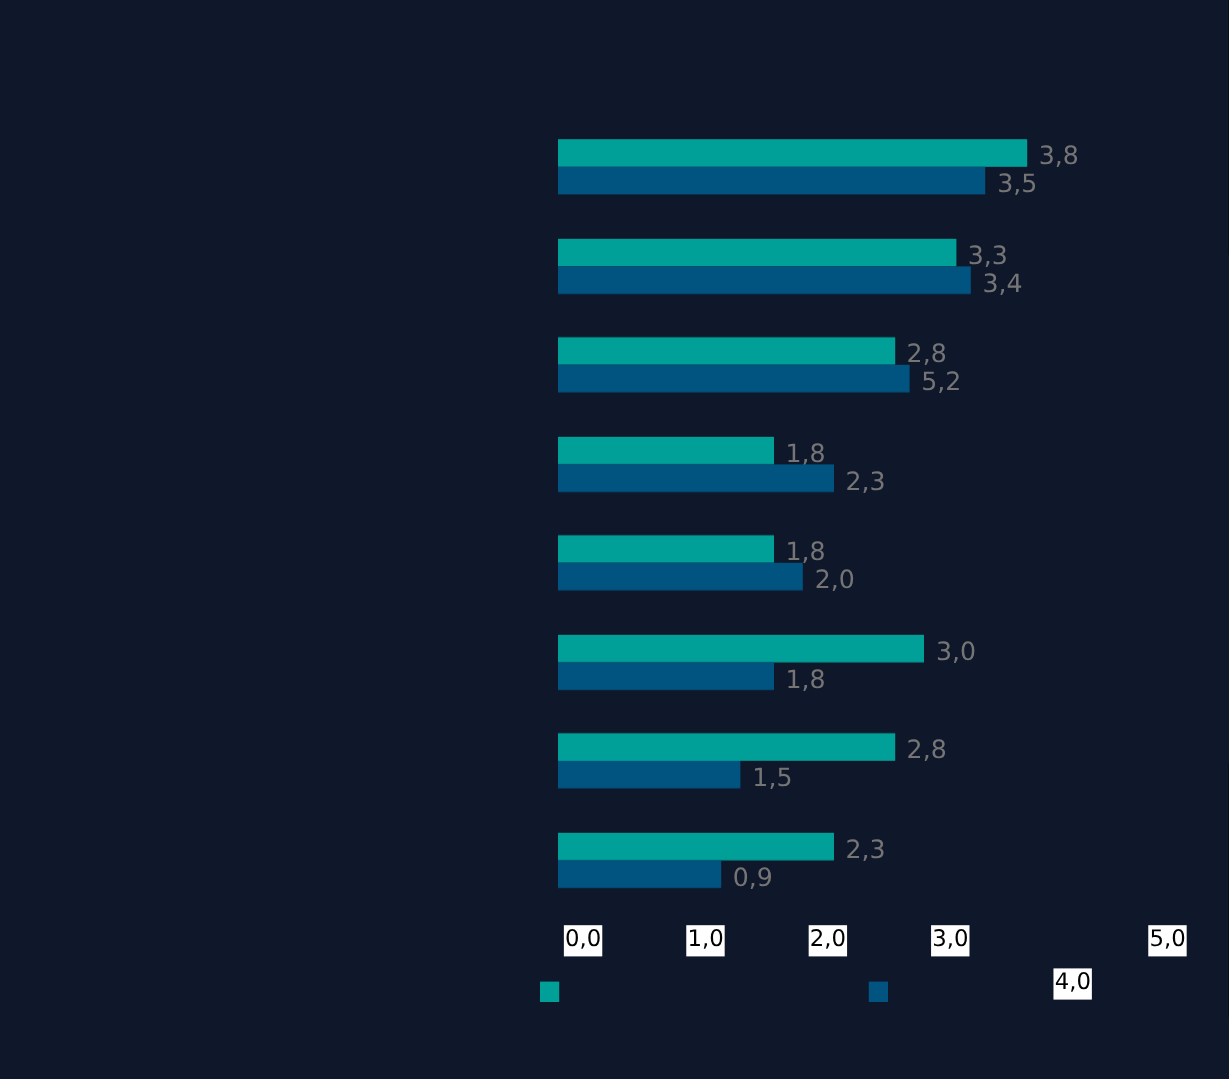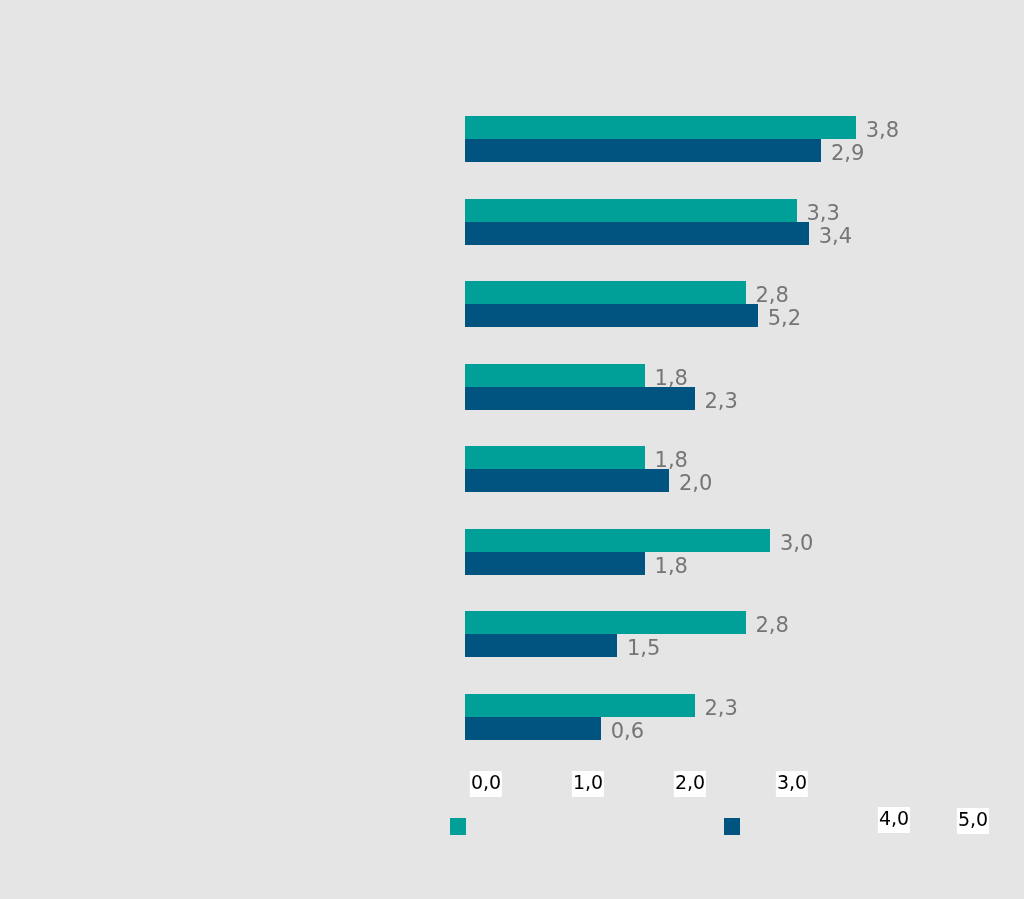--- a/index.html
+++ b/index.html
@@ -1,39 +1,39 @@
 <!DOCTYPE html>
 <html><head>
 <meta charset="utf-8">
 <title>Grouped horizontal bar chart</title>
 <style>
   html,body{margin:0;padding:0;background:#000000;width:1024px;height:899px;overflow:hidden;}
   body{font-family:"DejaVu Sans",sans-serif;}
-  #chart{position:relative;width:1024px;height:899px;background:#e5e5e5;}
+  #chart{position:relative;width:1024px;height:899px;background:#0f172a;}
   .plot{position:absolute;left:0;top:0;width:1024px;height:899px;}
   .bar{position:absolute;}
   .bar-label{position:absolute;color:#757575;font-size:21px;line-height:21px;white-space:nowrap;transform:translateZ(0);}
   .tick{position:absolute;padding-left:42px;}
   .tick-label{background:#ffffff;color:#000000;font-size:19px;line-height:19px;white-space:nowrap;display:inline-block;padding:2px 1px 5px 1px;}
   .cat-label{position:absolute;color:#000000;font-size:19px;line-height:19px;white-space:nowrap;text-align:right;}
   .legend-marker{position:absolute;width:16px;height:17px;}
   .legend-label{position:absolute;color:#000000;font-size:19px;line-height:19px;white-space:nowrap;}
   .axis-title{position:absolute;color:#000000;font-size:19px;line-height:19px;white-space:nowrap;}
   .chart-title{position:absolute;color:#000000;font-size:22px;line-height:22px;white-space:nowrap;}
 </style>
 </head>
 <body>
 
 <div id="chart">
   <div class="plot" id="plot">
       <div class="cat-label" style="left: 95px; top: 128px; width: 360px;"></div>
       <div class="bar" style="left: 465px; top: 116px; width: 390.66px; height: 23px; background: rgb(0, 160, 152);"></div>
       <div class="bar-label" style="left: 865.66px; top: 120px;">3,8</div>
       <div class="bar" style="left: 465px; top: 139px; width: 355.98px; height: 23px; background: rgb(1, 84, 128);"></div>
-      <div class="bar-label" style="left: 830.98px; top: 143px;">2,9</div>
+      <div class="bar-label" style="left: 830.98px; top: 143px;">3,5</div>
       <div class="cat-label" style="left: 95px; top: 211px; width: 360px;"></div>
       <div class="bar" style="left: 465px; top: 199px; width: 331.5px; height: 23px; background: rgb(0, 160, 152);"></div>
       <div class="bar-label" style="left: 806.5px; top: 203px;">3,3</div>
       <div class="bar" style="left: 465px; top: 222px; width: 343.74px; height: 23px; background: rgb(1, 84, 128);"></div>
       <div class="bar-label" style="left: 818.74px; top: 226px;">3,4</div>
       <div class="cat-label" style="left: 95px; top: 293px; width: 360px;"></div>
       <div class="bar" style="left: 465px; top: 281px; width: 280.5px; height: 23px; background: rgb(0, 160, 152);"></div>
       <div class="bar-label" style="left: 755.5px; top: 285px;">2,8</div>
       <div class="bar" style="left: 465px; top: 304px; width: 292.74px; height: 23px; background: rgb(1, 84, 128);"></div>
       <div class="bar-label" style="left: 767.74px; top: 308px;">5,2</div>
@@ -54,27 +54,27 @@
       <div class="bar-label" style="left: 654.52px; top: 556px;">1,8</div>
       <div class="cat-label" style="left: 95px; top: 623px; width: 360px;"></div>
       <div class="bar" style="left: 465px; top: 611px; width: 280.5px; height: 23px; background: rgb(0, 160, 152);"></div>
       <div class="bar-label" style="left: 755.5px; top: 615px;">2,8</div>
       <div class="bar" style="left: 465px; top: 634px; width: 151.98px; height: 23px; background: rgb(1, 84, 128);"></div>
       <div class="bar-label" style="left: 626.98px; top: 638px; text-align: center;">1,5</div>
       <div class="cat-label" style="left: 95px; top: 706px; width: 360px;"></div>
       <div class="bar" style="left: 465px; top: 694px; width: 229.5px; height: 23px; background: rgb(0, 160, 152);"></div>
       <div class="bar-label" style="left: 704.5px; top: 698px;">2,3</div>
       <div class="bar" style="left: 465px; top: 717px; width: 135.66px; height: 23px; background: rgb(1, 84, 128);"></div>
-      <div class="bar-label" style="left: 610.66px; top: 721px;">0,6</div>
+      <div class="bar-label" style="left: 610.66px; top: 721px;">0,9</div>
       <div class="tick" style="left: 465px; top: 771px; transform: translateX(-50%); filter: opacity(1);"><span class="tick-label">0,0</span></div>
       <div class="tick" style="left: 567px; top: 771px; transform: translateX(-50%); filter: opacity(1);"><span class="tick-label">1,0</span></div>
       <div class="tick" style="left: 669px; top: 771px; transform: translateX(-50%); filter: opacity(1);"><span class="tick-label">2,0</span></div>
       <div class="tick" style="left: 771px; top: 771px; transform: translateX(-50%); filter: opacity(1);"><span class="tick-label">3,0</span></div>
       <div class="tick" style="left: 873px; top: 771px; transform: translateX(-50%); filter: opacity(1); margin-top: 36px;"><span class="tick-label">4,0</span></div>
-      <div class="tick" style="left: 952px; top: 771px; transform: translateX(-50%); filter: opacity(1); margin-top: 37px;"><span class="tick-label">5,0</span></div>
+      <div class="tick" style="left: 952px; top: 771px; transform: translateX(-50%); filter: opacity(1);"><span class="tick-label">5,0</span></div>
       <div class="legend-marker" style="left: 450px; top: 818px; background: rgb(0, 160, 152);"></div>
       <div class="legend-label" style="left: 474px; top: 819px;"></div>
       <div class="legend-marker" style="left: 724px; top: 818px; background: rgb(1, 84, 128);"></div>
       <div class="legend-label" style="left: 748px; top: 819px;"></div>
     </div>
   <div class="chart-title" id="chart-title" style="left:20px;top:20px;"></div>
   <div class="axis-title" id="x-axis-title" style="left:700px;top:860px;"></div>
 </div>
 
 </body></html>

